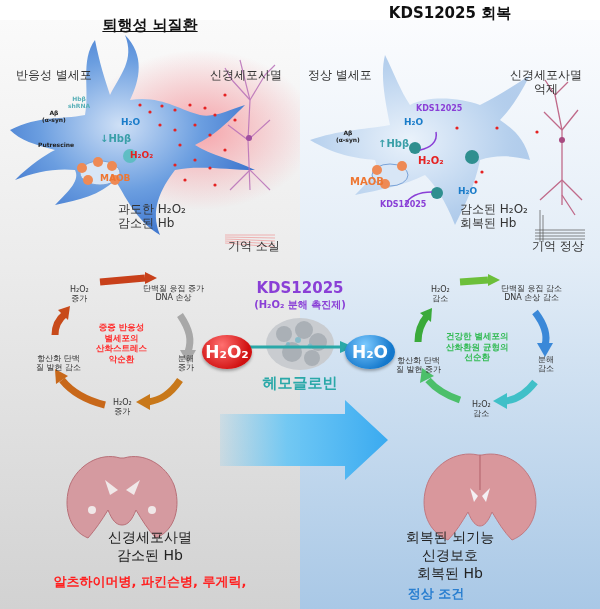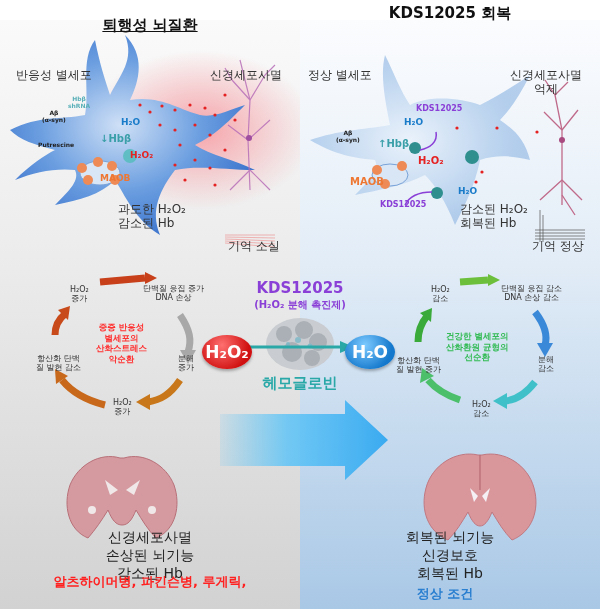--- a/index.html
+++ b/index.html
@@ -307,24 +307,23 @@
   <path d="M60,5 C38,0 14,15 8,38 C2,60 10,82 30,90 C38,82 44,72 50,62 C54,72 58,76 62,76 C66,76 70,72 74,62 C80,72 86,82 94,90 C114,82 122,60 116,38 C110,15 86,0 64,5 Z" fill="#d9979c" stroke="#c07880" stroke-width="1"></path>
   <line x1="62" y1="5" x2="62" y2="40" stroke="#b86a72" stroke-width="1.2"></line>
   <g fill="#f4f0f4">
       <path d="M52,38 L60,46 L56,52 Z"></path>
       <path d="M72,38 L64,46 L68,52 Z"></path>
     </g>
 </svg>
 
 <div class="abs bottom-text" style="left:0;width:300px;top:528px;">
   <div>신경세포사멸</div>
-  <div>손상된 뇌기능</div>
   <div>감소된 Hb</div>
 </div>
 <div class="abs disease" style="left:0;width:300px;top:574px;">
   <div>알츠하이머병, 파킨슨병, 루게릭,</div>
 </div>
 <div class="abs bottom-text" style="left:300px;width:300px;top:528px;">
   <div>회복된 뇌기능</div>
   <div>신경보호</div>
   <div>회복된 Hb</div>
 </div>
-<div class="abs normal" style="left:295px;width:300px;top:585px;">정상 조건</div>
+<div class="abs normal" style="left:286px;width:300px;top:585px;">정상 조건</div>
 
 </body></html>

